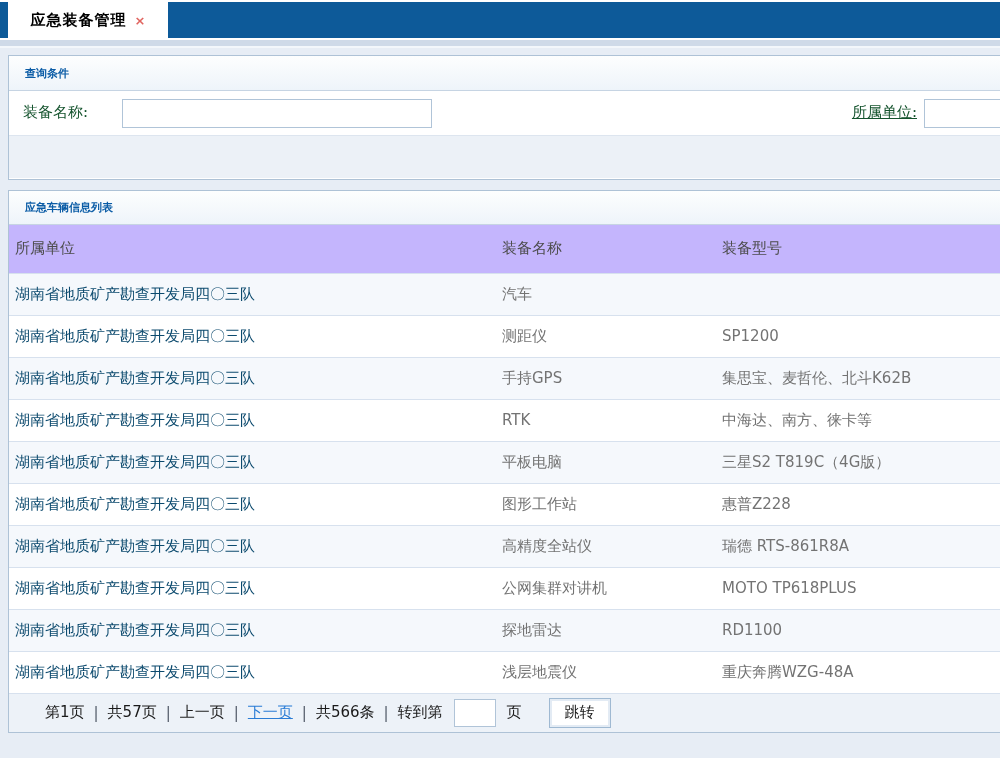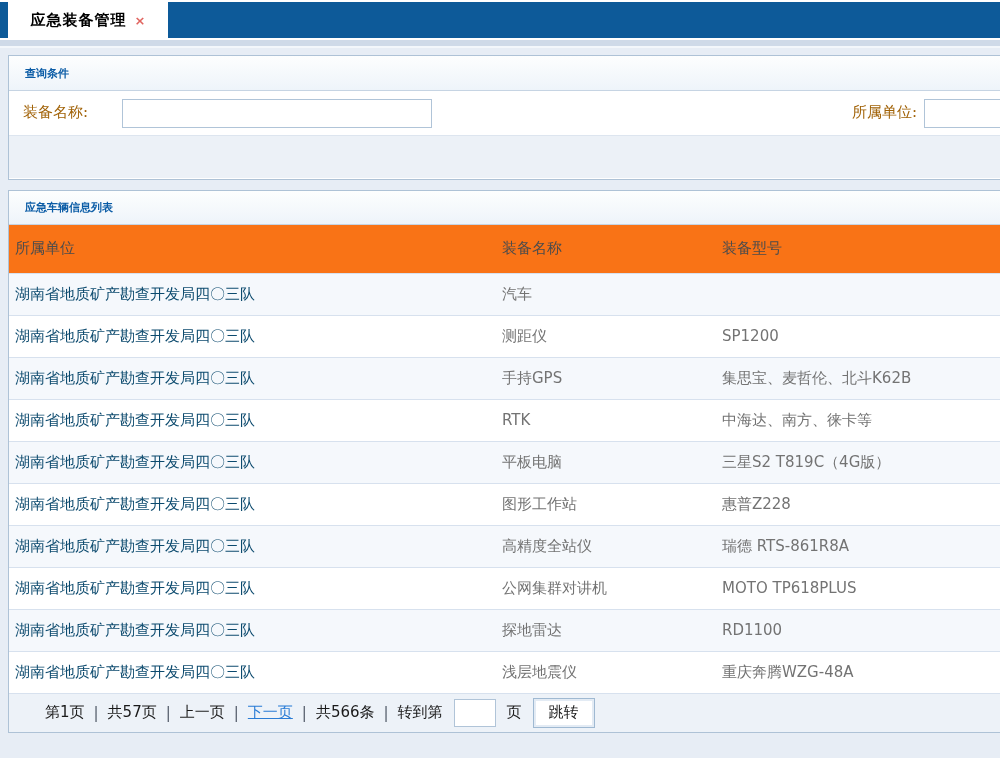--- a/index.html
+++ b/index.html
@@ -82,26 +82,26 @@
   .query-panel .panel-title-row{height:35px;}
   .query-row{
     height:45px;
     background:#ffffff;
     position:relative;
     border-bottom:1px solid #dde5ef;
   }
   .query-row label{
     font-family:"DejaVu Serif","Liberation Serif",serif;
     font-size:15px;
-    color:#a16207;
+    color:#14532d;
     position:absolute;
     top:12px;
   }
   .label-left{left:14px;}
-  .label-right{left:822px;width:86px;text-align:right;}
+  .label-right{left:822px;width:86px;text-align:right;text-decoration:underline;}
   .query-row input{
     position:absolute;
     top:8px;
     height:29px;
     border:1px solid #b0c4d8;
     background:#ffffff;
     padding:0 6px;
     font-size:14px;
     outline:none;
   }
@@ -119,21 +119,21 @@
     table-layout:fixed;
   }
   th{
     font-family:"DejaVu Serif","Liberation Serif",serif;
     font-weight:normal;
     font-size:15px;
     color:#4c4c4c;
     text-align:left;
     height:48px;
     padding-left:6px;
-    background:#f97316;
+    background:#c4b5fd;
     border-bottom:1px solid #d7e1ee;
   }
   td{
     height:42px;
     padding-left:6px;
     font-size:15px;
     color:#737373;
     border-bottom:1px solid #d7e1ee;
     white-space:nowrap;
     overflow:hidden;
@@ -168,21 +168,21 @@
     outline:none;
   }
   .pg-button{
     width:62px;
     height:30px;
     background:#ffffff;
     border:1px solid #9fb9d2;
     box-shadow:0 0 0 2px #e3ebf4 inset;
     font-size:15px;
     color:#1a1a1a;
-    margin-left:2px;
+    margin-left:18px;
     cursor:pointer;
     font-family:"DejaVu Sans","Liberation Sans",sans-serif;
   }
 </style>
 </head>
 <body>
 
 <div class="topbar">
   <div class="tab">
     <span class="tab-label">应急装备管理</span>

